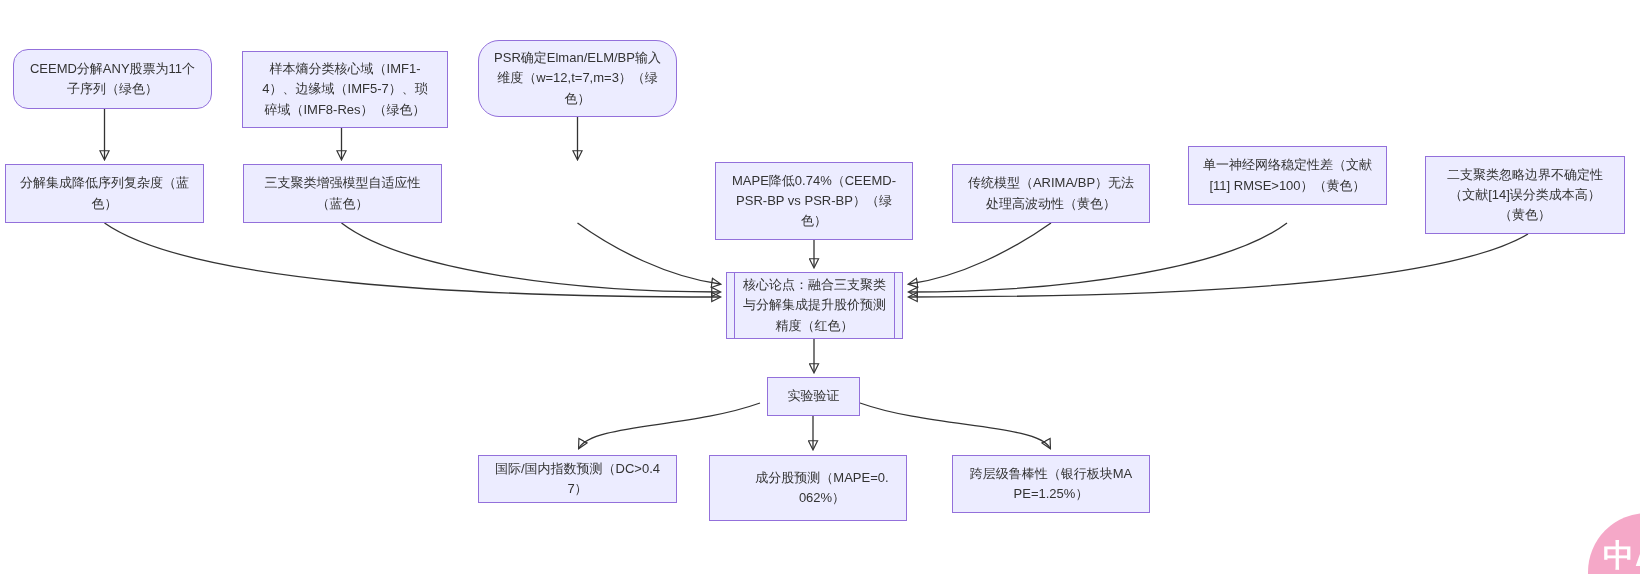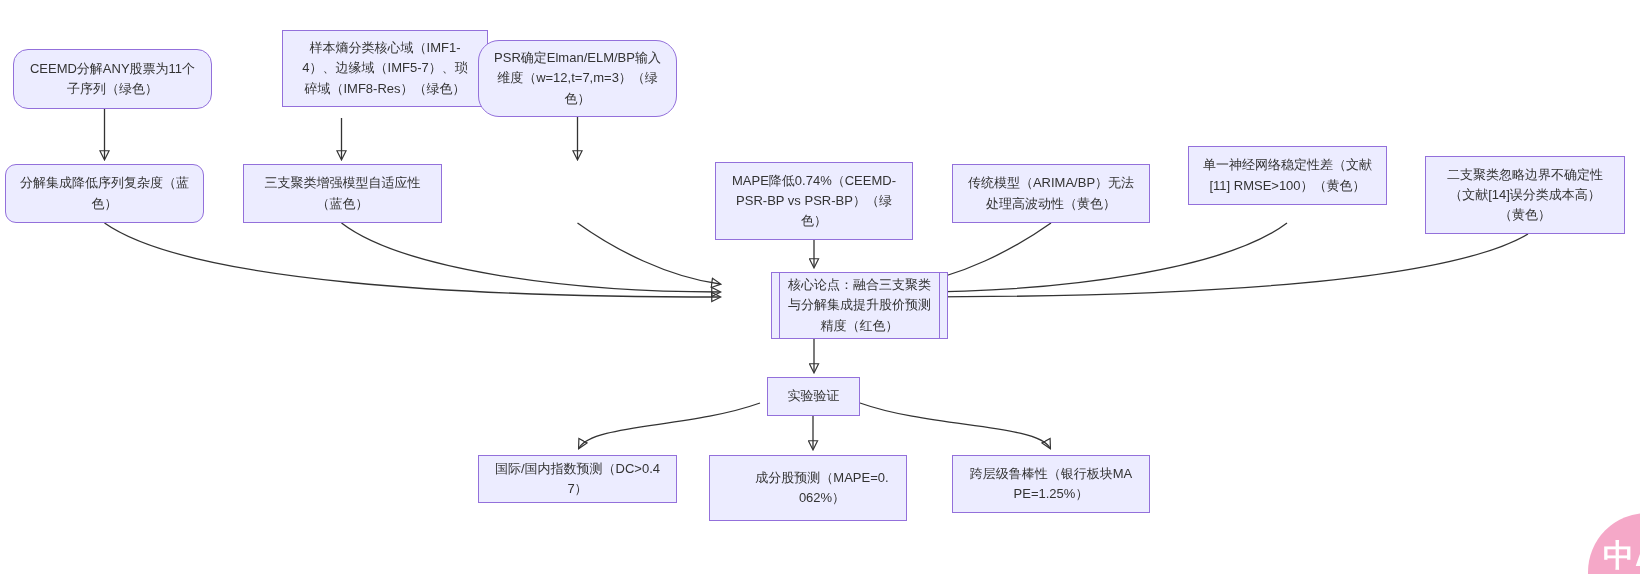--- a/index.html
+++ b/index.html
@@ -38,32 +38,32 @@
     line-height: 1.55;
     display: flex;
     align-items: center;
     justify-content: center;
     text-align: center;
     padding: 2px 14px;
     word-break: break-all;
   }
   
   #n-ceemd      { left: 13px;    top: 49px;  width: 199px; height: 60px; border-radius: 15px; }
-  #n-entropy    { left: 242px;  top: 30px;  width: 206px; height: 77px; margin-left: 40px; }
+  #n-entropy    { left: 242px;  top: 51px;  width: 206px; height: 77px; }
   #n-psrdim     { left: 478px;  top: 40px;  width: 199px; height: 77px; border-radius: 21px; }
   
-  #n-decompose  { left: 5px;    top: 164px; width: 199px; height: 59px; border-radius: 11px; }
+  #n-decompose  { left: 5px;    top: 164px; width: 199px; height: 59px; }
   #n-threeway   { left: 243px;  top: 164px; width: 199px; height: 59px; }
   #n-psropt     { left: 478px;  top: 164px; width: 199px; height: 59px; }
   #n-mape       { left: 715px;  top: 156px; width: 198px; height: 78px; margin-top: 6px; }
   #n-traditional{ left: 952px;  top: 164px; width: 198px; height: 59px; }
   #n-singlenn   { left: 1188px; top: 146px; width: 199px; height: 59px; text-align: center; }
   #n-twoway     { left: 1425px; top: 156px; width: 200px; height: 78px; }
   
-  #n-core       { left: 726px;  top: 272px; width: 177px; height: 67px; padding: 2px 12px; margin-left: 45px; }
+  #n-core       { left: 726px;  top: 272px; width: 177px; height: 67px; padding: 2px 12px; }
   #n-core::before, #n-core::after {
     content: "";
     position: absolute;
     top: 0; bottom: 0;
     width: 1px;
     background: #9370DB;
   }
   #n-core::before { left: 7px; }
   #n-core::after  { right: 7px; }
   

